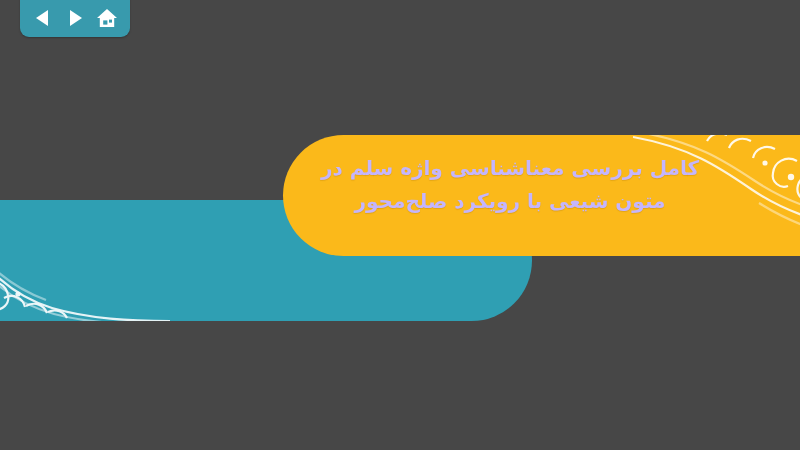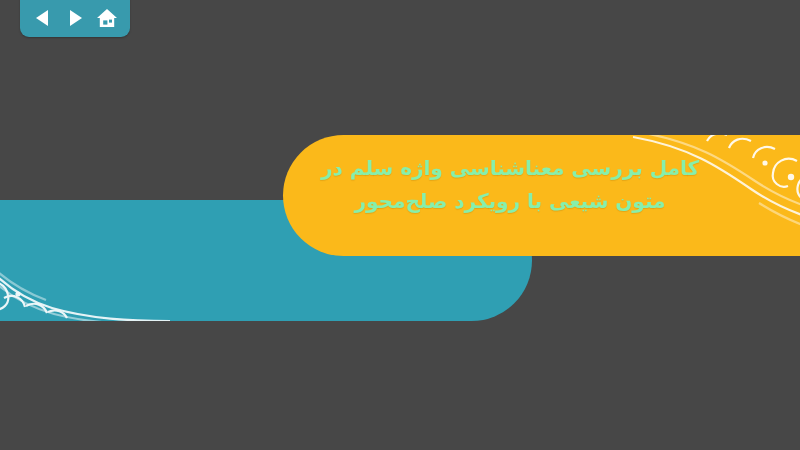--- a/index.html
+++ b/index.html
@@ -88,21 +88,21 @@
   }
 
   
   #title-block {
     position: absolute;
     left: 300px;
     top: 152px;
     width: 420px;
     direction: rtl;
     text-align: center;
-    color: #86efac;
+    color: #c4b5fd;
     font-size: 20px;
     line-height: 33px;
     font-weight: bold;
     letter-spacing: 0px;
     text-shadow: 0 1px 1px rgba(120,80,0,0.18);
     white-space: pre-line;
     font-family: "DejaVu Sans", sans-serif;
   }
 </style>
 </head>

